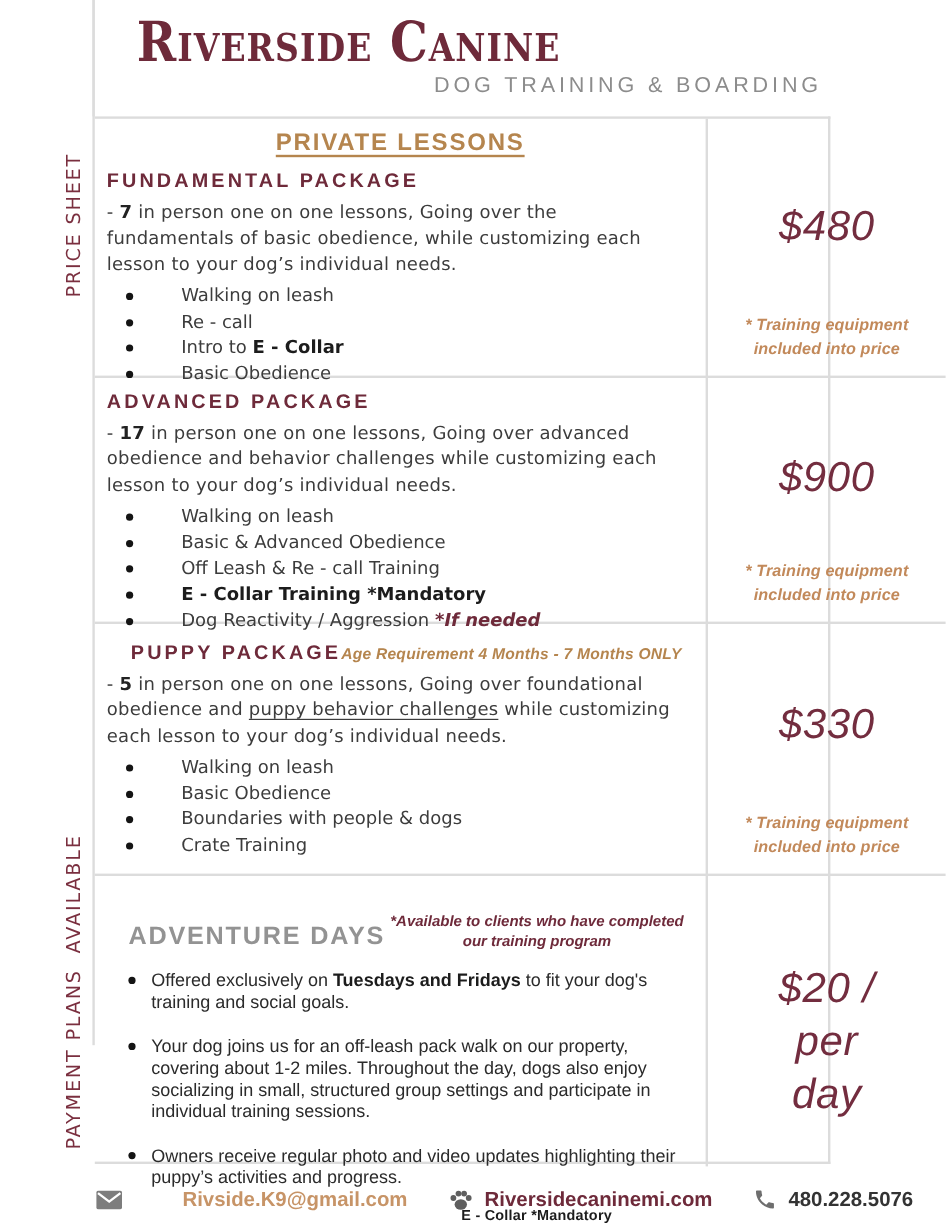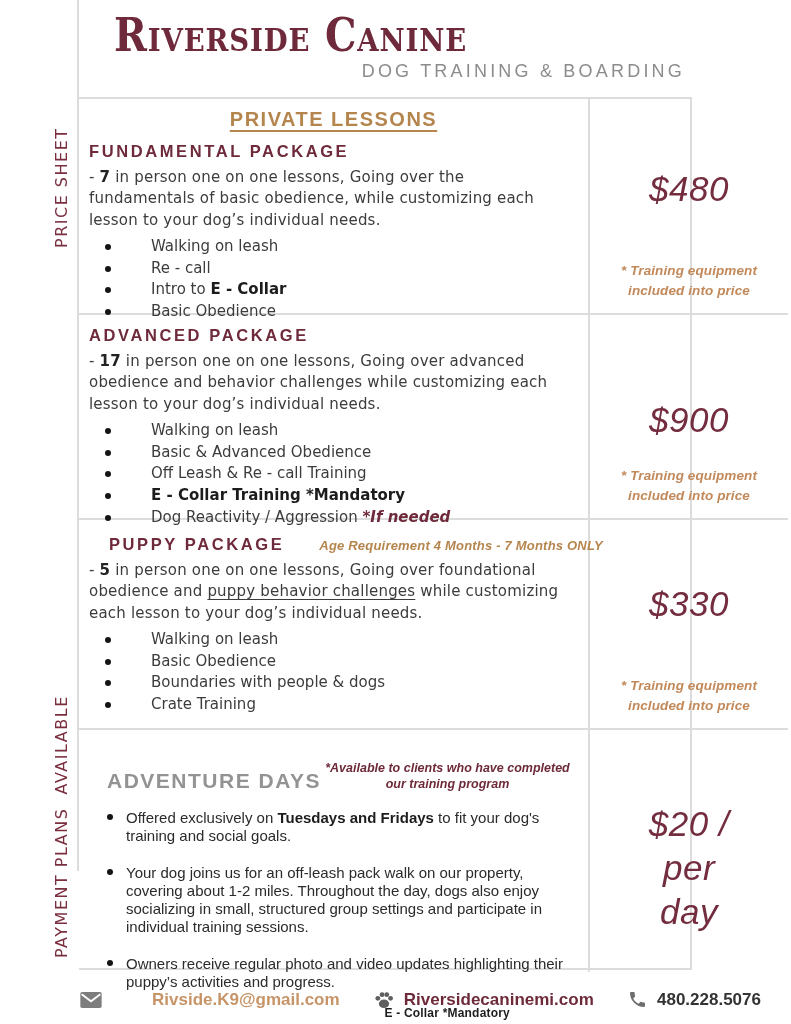--- a/index.html
+++ b/index.html
@@ -52,34 +52,34 @@
     font-family:"DejaVu Sans",sans-serif;
   }
   .desc .num{font-weight:bold;color:#222;}
   .desc .ul{text-decoration:underline;text-underline-offset:3px;}
   .bullets{margin-top:5px;}
   .bullet{display:flex;font-size:15px;line-height:1.45;font-family:"DejaVu Sans",sans-serif;color:#3c3c3c;gap:28px;}
   .bullet .dot{flex:none;width:6px;height:6px;border-radius:50%;background:#141414;margin:8px 12px 0 26px;}
   .b{font-weight:bold;color:#1c1c1c;}
   .ifneeded{font-weight:bold;font-style:italic;color:#6e2a3a;}
   
-  .title-row{display:flex;align-items:baseline;gap:35px;}
+  .title-row{display:flex;align-items:baseline;}
   .puppy-title{margin:15px 0 0 30px;}
   .age-note{
     margin:15px 24px 0 auto;color:#b5854e;font-weight:bold;font-style:italic;font-size:13px;
     letter-spacing:.2px;white-space:nowrap;
   }
   
   .price-cell{display:flex;flex-direction:column;align-items:center;}
   .price{
     font-style:italic;color:#732d3f;font-size:35px;letter-spacing:.5px;
     font-family:"Liberation Sans",sans-serif;text-align:center;line-height:1.25;
   }
   .price.p1{margin-top:68px;}
-  .price.p2{margin-top:83px;}
+  .price.p2{margin-top:61px;}
   .price.p3{margin-top:62px;}
   .price.p4{margin-top:72px;width:120px;}
   .equip-note{
     position:absolute;bottom:12px;left:50%;transform:translateX(-50%);width:172px;text-align:center;
     color:#c2895a;font-weight:bold;font-style:italic;font-size:13.5px;line-height:1.5;letter-spacing:.1px;
   }
   
   .adv-head{display:flex;align-items:flex-end;margin-top:28px;}
   .adv-title{
     margin:0 0 0 28px;color:#939393;font-weight:bold;font-size:21px;letter-spacing:1.5px;white-space:nowrap;

